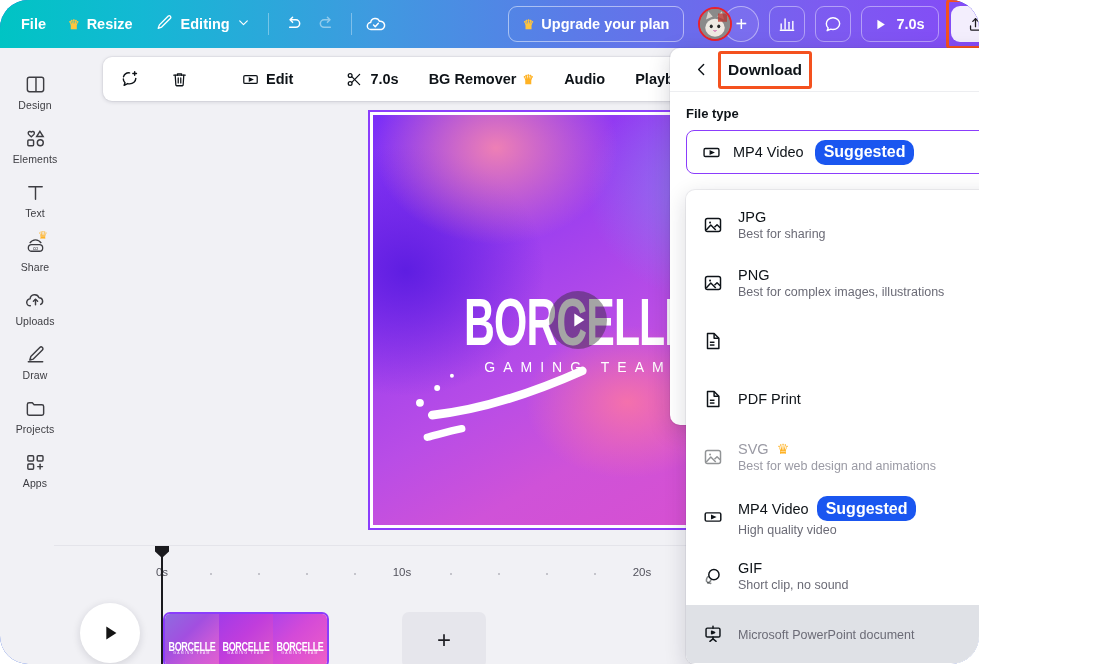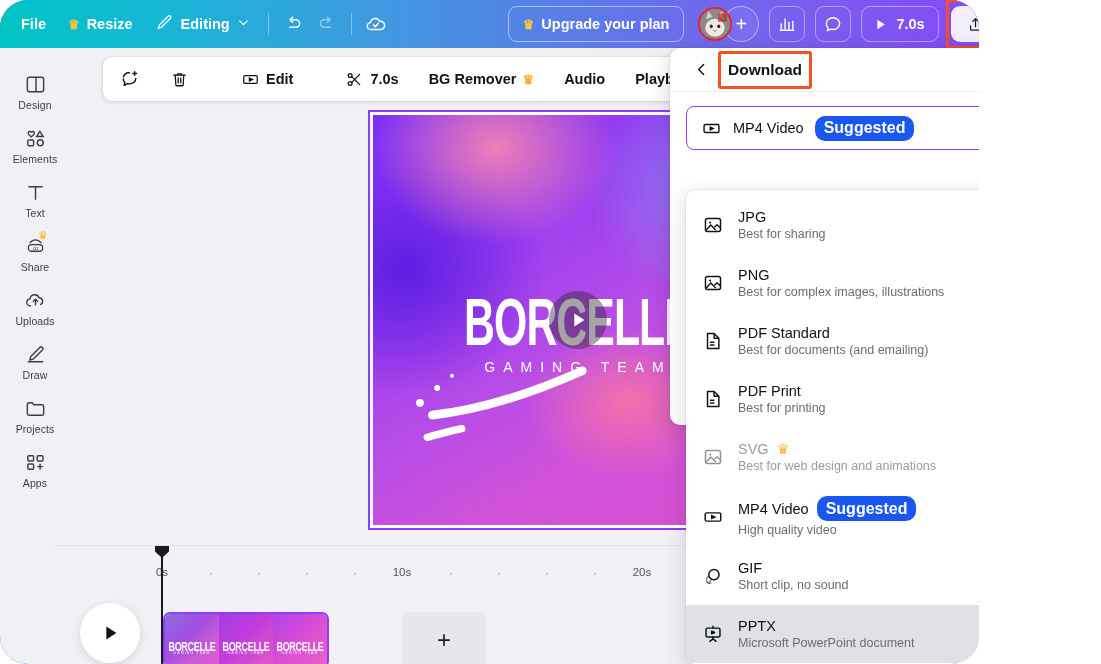--- a/index.html
+++ b/index.html
@@ -596,20 +596,21 @@
             <path d="M15 5l-7 7 7 7"></path>
           </svg>
       </div>
       <div class="panel-title-wrap">
         <div class="title-hl"></div>
         <div class="panel-title">Download</div>
       </div>
     </div>
 
     <div class="panel-body">
+      <div class="field-label">File type</div>
       <div class="select-box">
         <svg width="21" height="21" viewBox="0 0 24 24" fill="none" stroke="#0e1318" stroke-width="1.6">
             <rect x="3.5" y="7.5" width="17" height="9" rx="1.5"></rect>
             <path d="M10.6 10.5 14 12l-3.4 1.6Z" fill="#0e1318"></path>
           </svg>
         <span class="select-text">MP4 Video</span>
         <span class="badge">Suggested</span>
         <span class="chev-down">
           <svg width="17" height="17" viewBox="0 0 24 24" fill="none" stroke="#0e1318" stroke-width="1.9" stroke-linecap="round" stroke-linejoin="round">
               <path d="M5 9l7 7 7-7"></path>
@@ -659,43 +660,36 @@
 
     <div class="opt">
       <span class="opt-icon">
         <svg width="22" height="22" viewBox="0 0 24 24" fill="none" stroke="#0e1318" stroke-width="1.6" stroke-linejoin="round">
             <path d="M6 3.8h7.2L18.4 9v11.2H6Z"></path>
             <path d="M13.2 3.8V9h5.2"></path>
             <path d="M8.6 13.4h5"></path>
             <path d="M8.6 16.4h5"></path>
           </svg>
       </span>
-      <div class="opt-text">
-        <div class="opt-title-row">
-            <span class="opt-title">PDF Standard</span>
-          </div>
-        <div class="opt-desc">Best for documents (and emailing)</div>
-      </div>
       <span class="opt-check"></span>
     </div>
 
     <div class="opt">
       <span class="opt-icon">
         <svg width="22" height="22" viewBox="0 0 24 24" fill="none" stroke="#0e1318" stroke-width="1.6" stroke-linejoin="round">
             <path d="M6 3.8h7.2L18.4 9v11.2H6Z"></path>
             <path d="M13.2 3.8V9h5.2"></path>
             <path d="M8.6 13.4h5"></path>
             <path d="M8.6 16.4h5"></path>
           </svg>
       </span>
       <div class="opt-text">
         <div class="opt-title-row">
             <span class="opt-title">PDF Print</span>
           </div>
-        <div class="opt-desc">Best for printing</div>
       </div>
       <span class="opt-check"></span>
     </div>
 
     <div class="opt disabled">
       <span class="opt-icon">
         <svg width="22" height="22" viewBox="0 0 24 24" fill="none" stroke="#0e1318" stroke-width="1.6" stroke-linejoin="round">
             <rect x="3.8" y="4.8" width="16.4" height="14.4" rx="2.2"></rect>
             <circle cx="8.8" cy="9.4" r="1.1" fill="#0e1318" stroke="none"></circle>
             <path d="M4.6 17.4 9.6 12l5.4 5.4"></path>
@@ -754,23 +748,20 @@
       <span class="opt-icon">
         <svg width="22" height="22" viewBox="0 0 24 24" fill="none" stroke="#0e1318" stroke-width="1.6" stroke-linecap="round" stroke-linejoin="round">
             <rect x="4.4" y="5.6" width="15.2" height="9.6" rx="1.4"></rect>
             <path d="M12 3.4v2.2"></path>
             <path d="M10.5 9 13.8 10.4 10.5 11.8Z" fill="#0e1318"></path>
             <path d="M12 15.2v2.2"></path>
             <path d="M8.6 20 12 17.4 15.4 20"></path>
           </svg>
       </span>
       <div class="opt-text">
-        <div class="opt-title-row">
-            <span class="opt-title">PPTX</span>
-          </div>
         <div class="opt-desc">Microsoft PowerPoint document</div>
       </div>
       <span class="opt-check"></span>
     </div>
 
     <div class="scroll-thumb"></div>
   </div>
 
 </div>
 

